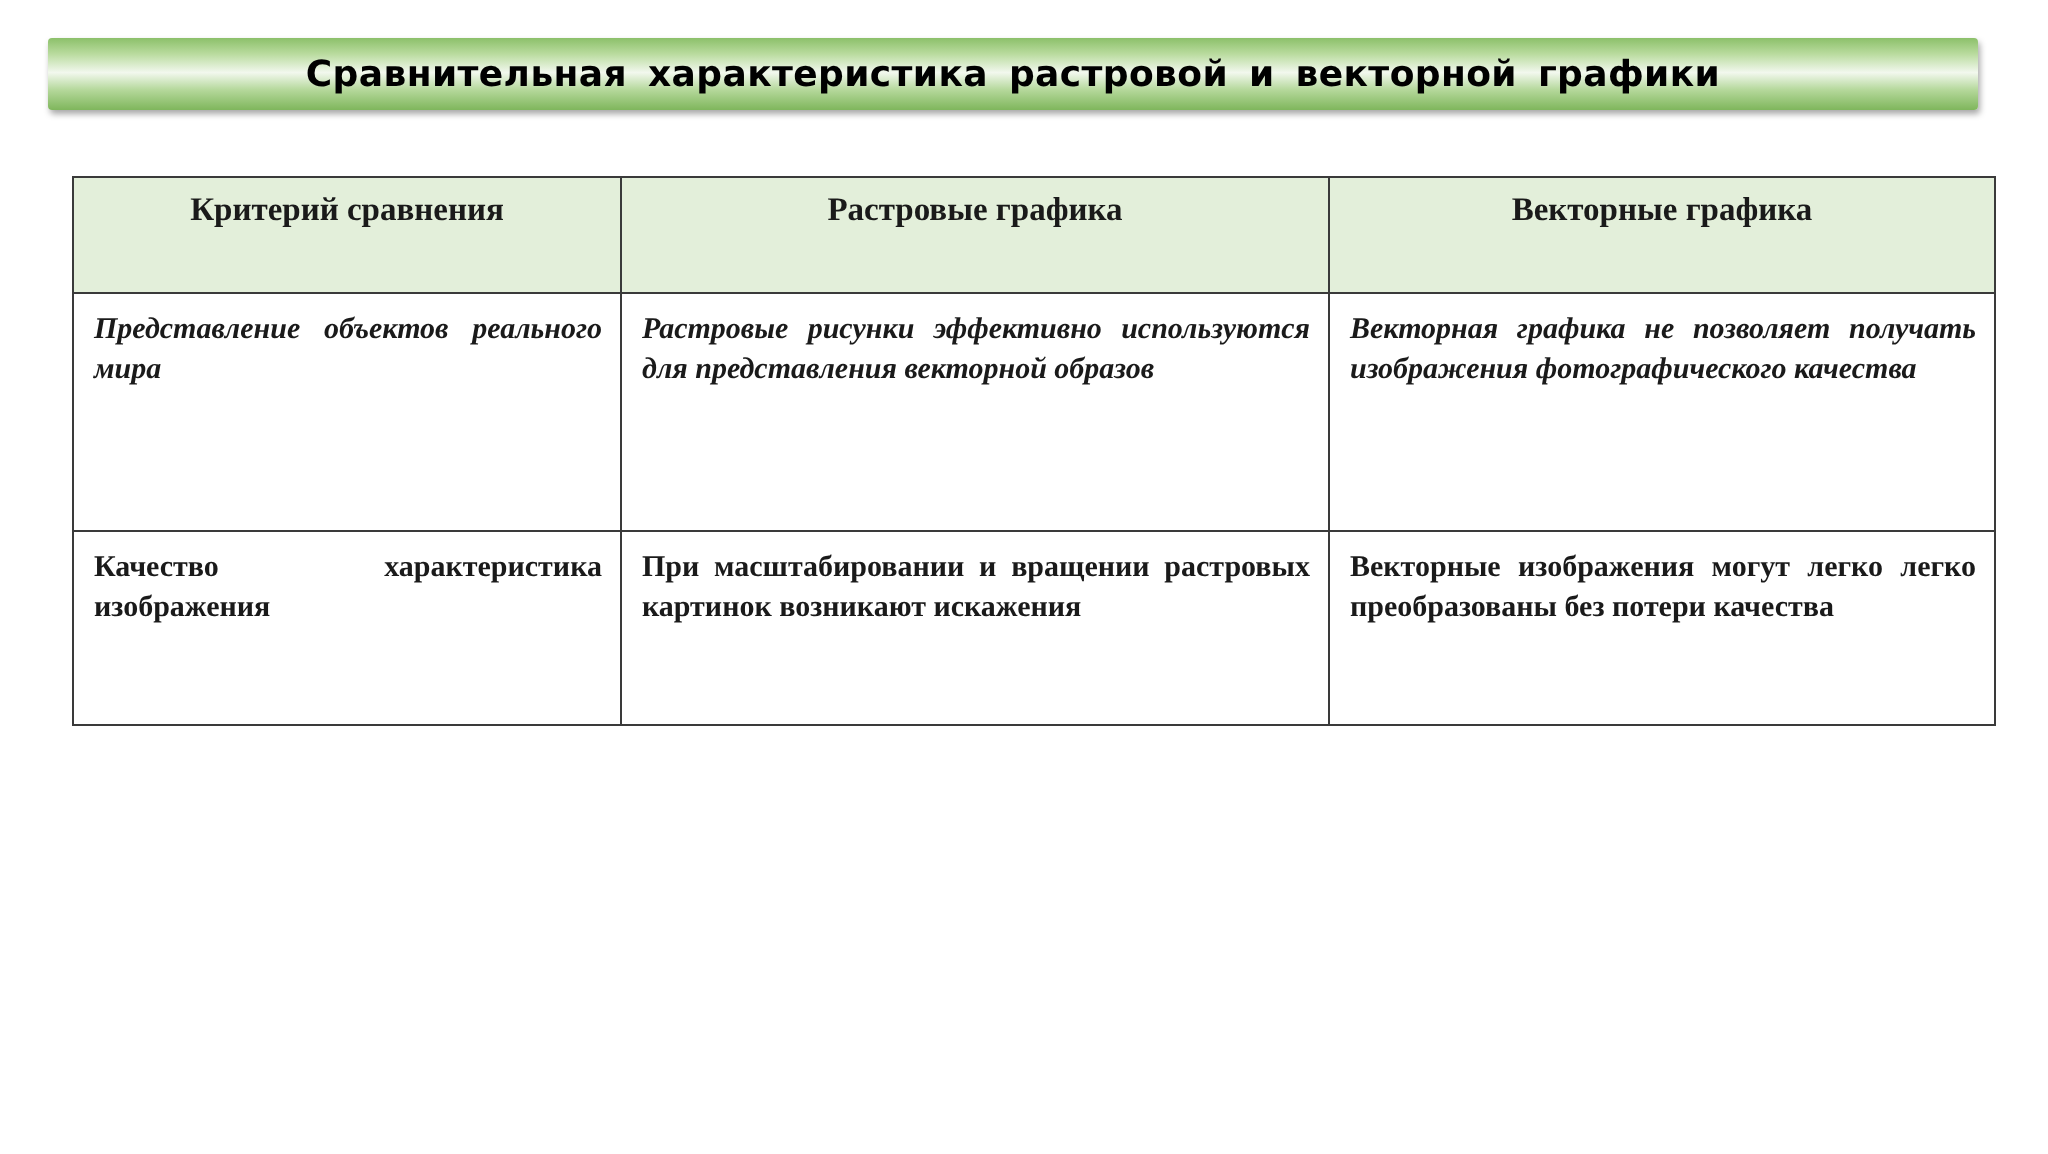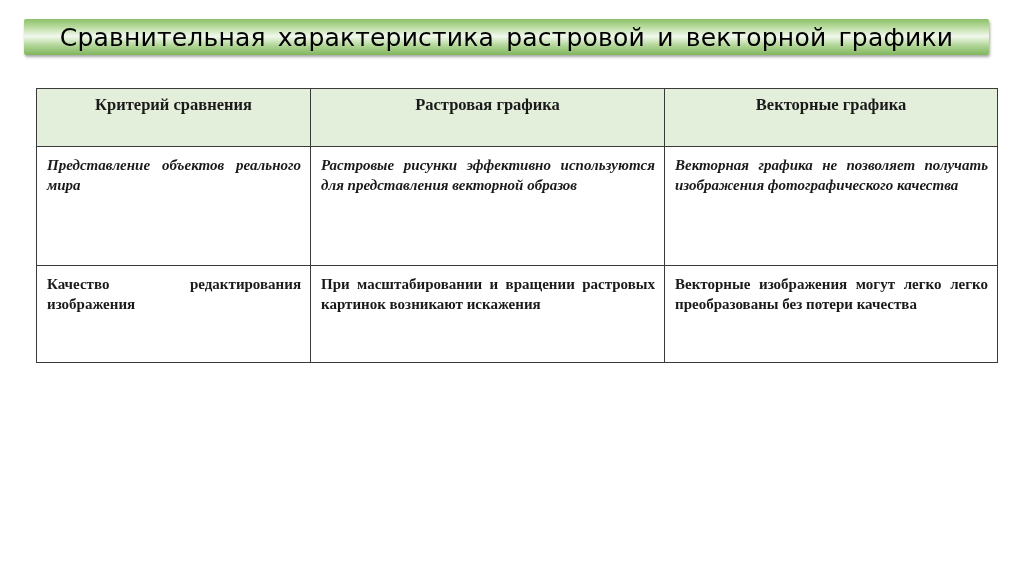--- a/index.html
+++ b/index.html
@@ -26,22 +26,22 @@
         #f2f8ee 48%,
         #b5d89b 72%,
         #7fb65c 100%);
       box-shadow: 1px 2px 3px rgba(0,0,0,0.35);
       display: flex;
       align-items: center;
       justify-content: center;
     }
     .title-text {
       font-family: "DejaVu Sans", sans-serif;
-      font-weight: normal;
-      font-size: 25px;
+      font-weight: bold;
+      font-size: 18px;
       color: #000000;
       letter-spacing: 0.2px;
       word-spacing: 4px;
       white-space: nowrap;
     }
     .table-wrap {
       position: absolute;
       left: 36px;
       top: 88px;
       width: 961px;
@@ -92,30 +92,30 @@
 <div class="table-wrap">
   <table class="cmp">
     <colgroup>
       <col class="c1">
         <col class="c2">
         <col class="c3">
     </colgroup>
     <thead>
       <tr>
         <th>Критерий сравнения</th>
-        <th>Растровая графика</th>
+        <th>Растровые графика</th>
         <th>Векторные графика</th>
       </tr>
     </thead>
     <tbody>
       <tr class="r2">
         <td>Представление объектов реального мира</td>
         <td>Растровые рисунки эффективно используются для представления векторной образов</td>
         <td>Векторная графика не позволяет получать изображения фотографического качества</td>
       </tr>
       <tr class="r3">
-        <td>Качество редактирования изображения</td>
+        <td>Качество характеристика изображения</td>
         <td>При масштабировании и вращении растровых картинок возникают искажения</td>
         <td>Векторные изображения могут легко легко преобразованы без потери качества</td>
       </tr>
     </tbody>
   </table>
 </div>
 
 </body></html>

